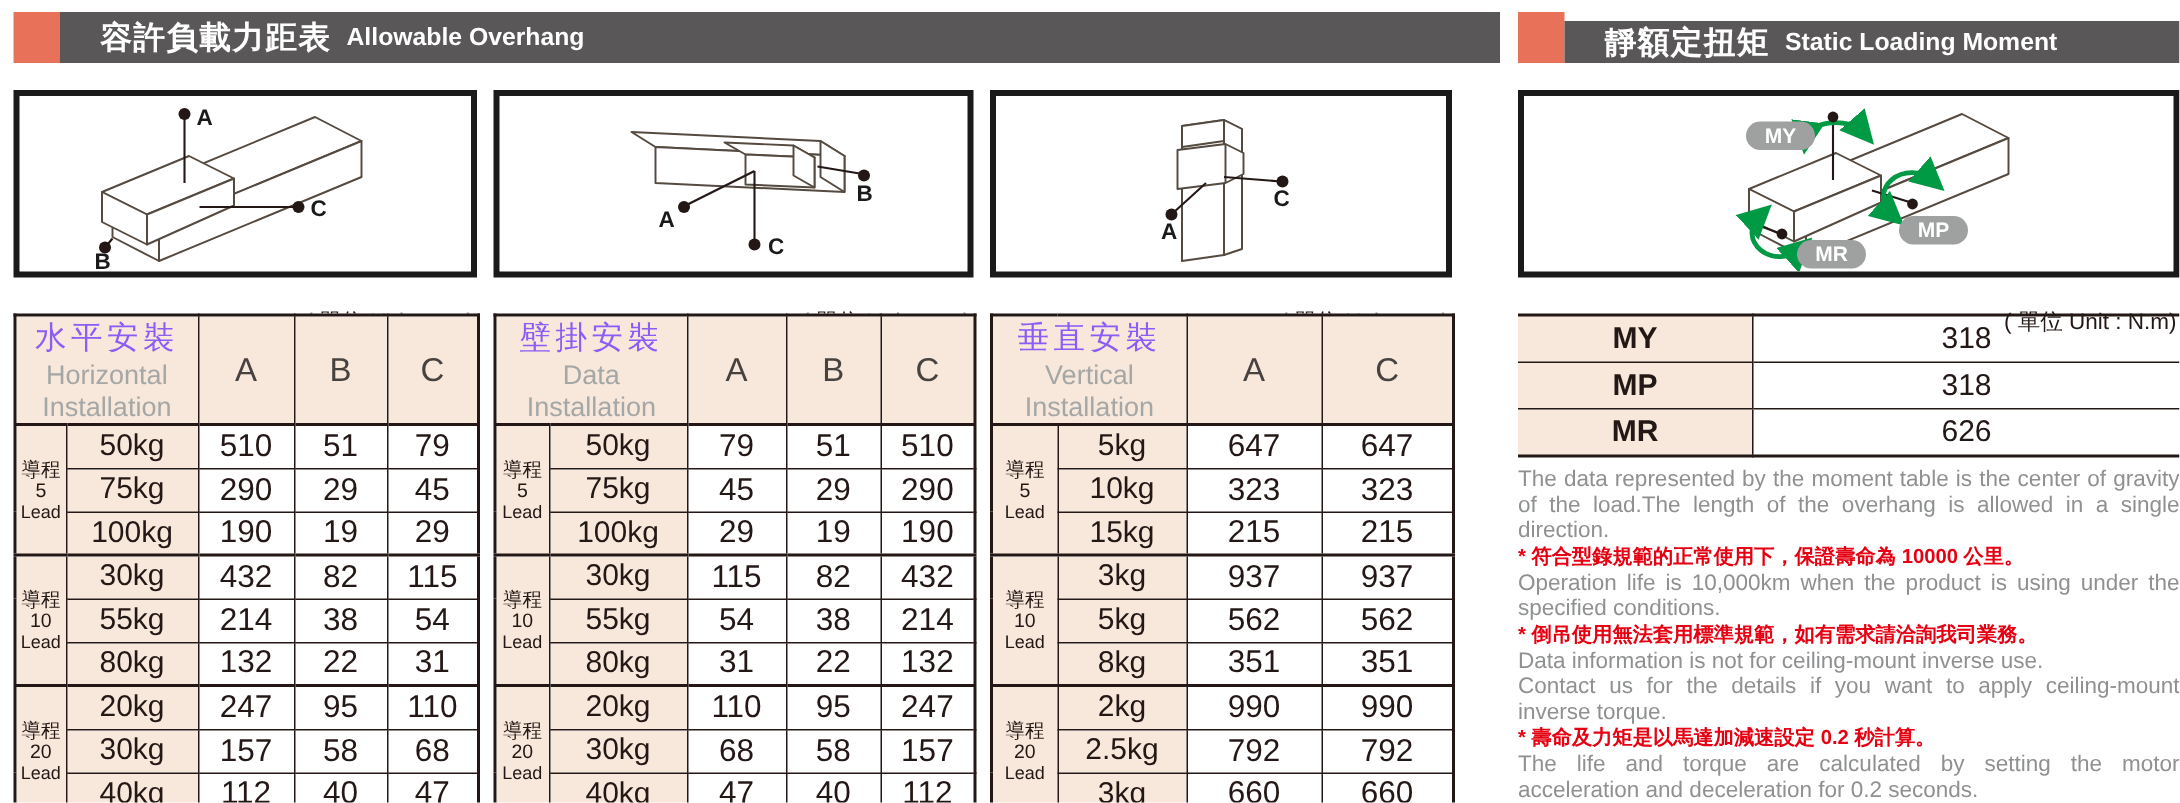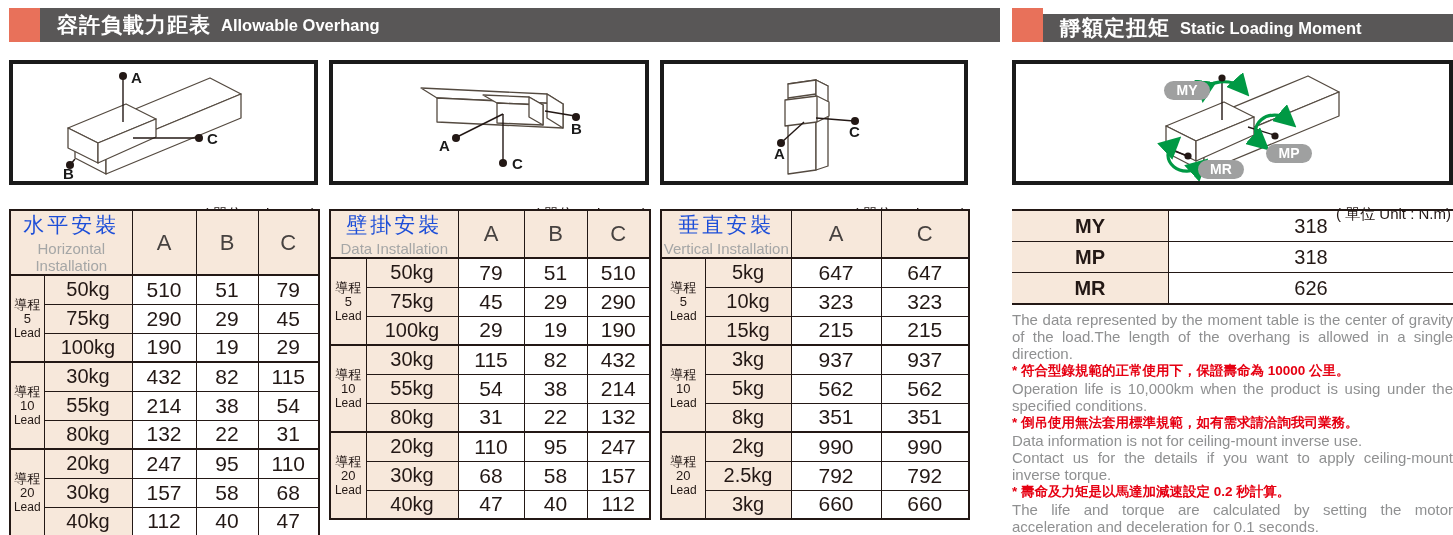--- a/index.html
+++ b/index.html
@@ -1,35 +1,35 @@
 <!DOCTYPE html>
 <html><head>
 <meta charset="utf-8">
 <style>
   html,body{margin:0;padding:0;}
   body{width:1453px;height:535px;background:#fff;font-family:"Liberation Sans","DejaVu Sans",sans-serif;position:relative;overflow:hidden;color:#231815;}
   .hdr{position:absolute;top:8px;height:34px;display:flex;}
   .hdr-square{width:31px;height:34px;background:#e8715a;flex:0 0 31px;}
-  .hdr-bar{flex:1;background:#595757;color:#fff;display:flex;align-items:center;padding-left:17px;}
+  .hdr-bar{flex:1;background:#595757;color:#fff;display:flex;align-items:center;padding-left:27px;}
   .hdr-zh{font-size:21px;font-weight:bold;letter-spacing:1px;}
   .hdr-en{font-size:16.5px;margin-left:10px;font-weight:bold;}
   #hdr-left{left:9px;width:991px;}
   #hdr-right{left:1012px;width:441px;align-items:flex-end;}
 
   #left-cols{position:absolute;left:9px;top:60px;display:flex;gap:11px;}
   .ovh-col{display:flex;flex-direction:column;}
   .c1{width:309px;}.c2{width:320px;}.c3{width:308px;}
   .dbox{border:4px solid #1a1a1a;background:#fff;height:125px;box-sizing:border-box;}
   .unit{height:24px;font-size:15px;text-align:right;padding:20px 2px 0 0;box-sizing:border-box;color:#231815;}
 
   table.ovh{border-collapse:collapse;width:100%;table-layout:fixed;border:2px solid #231815;background:#fff;}
   table.ovh th,table.ovh td{border:1px solid #231815;text-align:center;vertical-align:middle;padding:0;overflow:hidden;}
   .head-row th{height:46px;background:#f7e8db;border-bottom:2px solid #231815;font-weight:normal;}
-  .title-cell .tzh{font-size:21px;color:#1d4ed8;letter-spacing:3px;}
-  .title-cell .ten{font-size:15px;color:#a5a6a6;margin-top:1px;}
+  .title-cell .tzh{font-size:21px;color:#8b5cf6;letter-spacing:3px;}
+  .title-cell .ten{font-size:18px;color:#a5a6a6;margin-top:1px;}
   .col-head{font-size:22px;color:#474240;}
   table.ovh tbody tr{height:29px;}
   .lead-cell{background:#f7e8db;font-size:13px;line-height:14px;color:#231815;}
   .lead-cell .lu{font-size:12px;}
   .load-cell{background:#f7e8db;font-size:20px;}
   .val-cell{font-size:21px;color:#231815;}
   tr.grp-first td{border-top:2px solid #231815;}
 
   #right-col{position:absolute;left:1012px;top:60px;width:441px;}
   table.mt{width:100%;border-collapse:collapse;border-top:2px solid #231815;border-bottom:2px solid #231815;table-layout:fixed;}
@@ -481,16 +481,16 @@
       <div class="note-zh">* 符合型錄規範的正常使用下，保證壽命為 10000 公里。</div>
       <p class="note-en">Operation life is 10,000km when the product is using under the specified conditions.</p>
     </div>
     <div class="note">
       <div class="note-zh">* 倒吊使用無法套用標準規範，如有需求請洽詢我司業務。</div>
       <p class="note-en">Data information is not for ceiling-mount inverse use.</p>
       <p class="note-en">Contact us for the details if you want to apply ceiling-mount inverse torque.</p>
     </div>
     <div class="note">
       <div class="note-zh">* 壽命及力矩是以馬達加減速設定 0.2 秒計算。</div>
-      <p class="note-en">The life and torque are calculated by setting the motor acceleration and deceleration for 0.1 seconds.</p>
+      <p class="note-en">The life and torque are calculated by setting the motor acceleration and deceleration for 0.2 seconds.</p>
     </div>
   </div>
 </div>
 
 </body></html>

